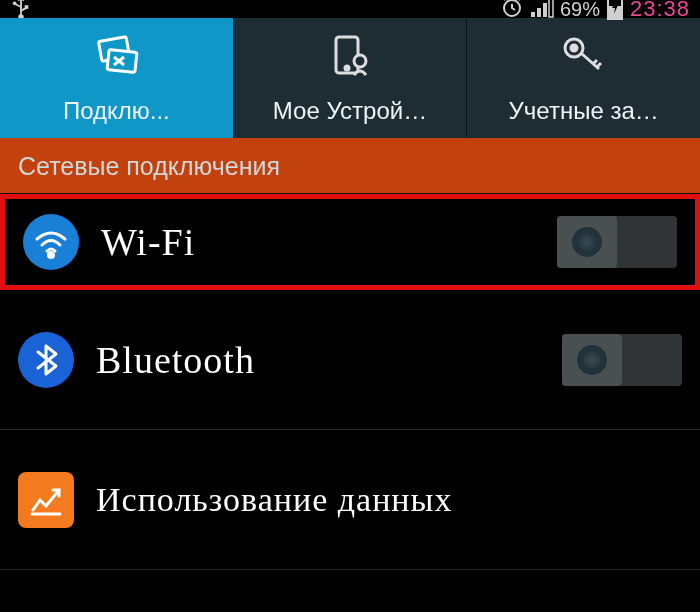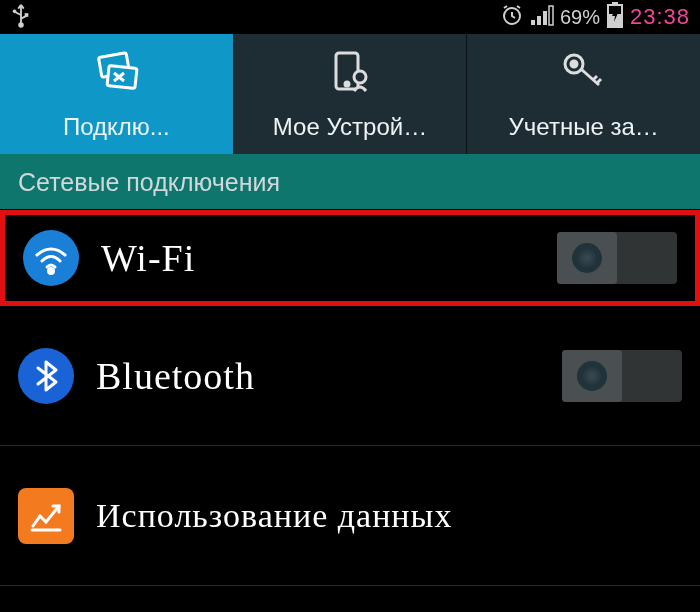--- a/index.html
+++ b/index.html
@@ -7,21 +7,21 @@
     width: 700px;
     height: 612px;
     background: #000;
     font-family: "Segoe UI", Arial, sans-serif;
     color: #fff;
     overflow: hidden;
     position: relative;
   }
   
   .status-bar {
-    height: 34px;
+    height: 18px;
     background: #000;
     display: flex;
     align-items: center;
     justify-content: space-between;
     padding: 0 10px;
     font-size: 20px;
     color: #d0d0d0;
   }
   .status-left, .status-right { display: flex; align-items: center; gap: 8px; }
   .status-right { gap: 6px; }
@@ -48,21 +48,21 @@
     white-space: nowrap;
   }
   .tab:last-child { border-right: none; }
   .tab.active {
     background: #0f97c7;
   }
   .tab-icon { height: 48px; display:flex; align-items:center; justify-content:center; }
   .tab-label { max-width: 95%; overflow: hidden; text-overflow: ellipsis; line-height:1.1; }
   
   .section-header {
-    background: #0f766e;
+    background: #c2410c;
     color: #cfd8db;
     font-size: 25px;
     padding: 14px 18px 12px;
     border-bottom: 1px solid #0a1012;
   }
   
   .list { background:#000; }
   .item {
     display: flex;
     align-items: center;

